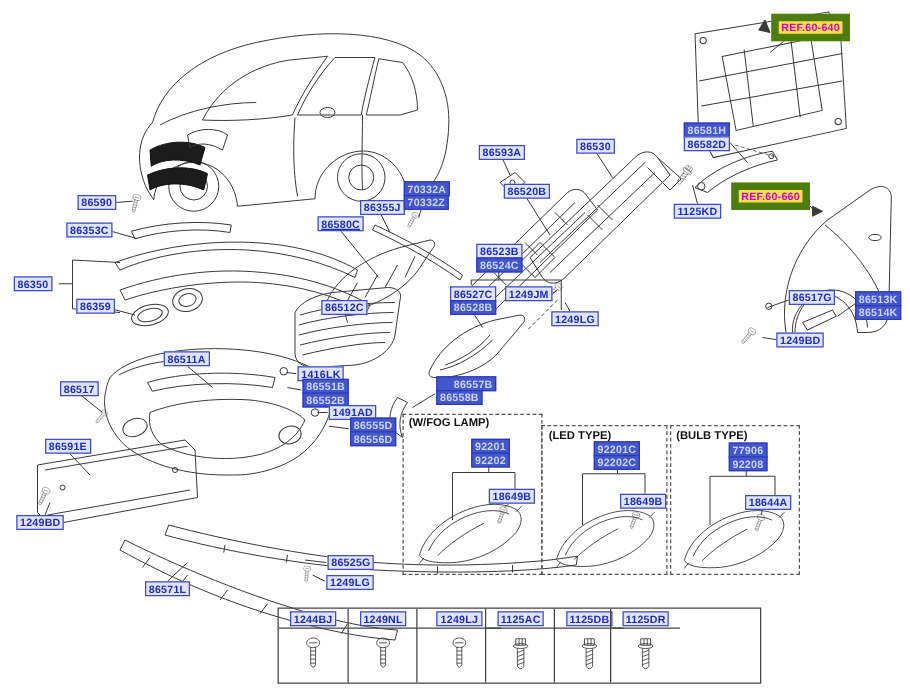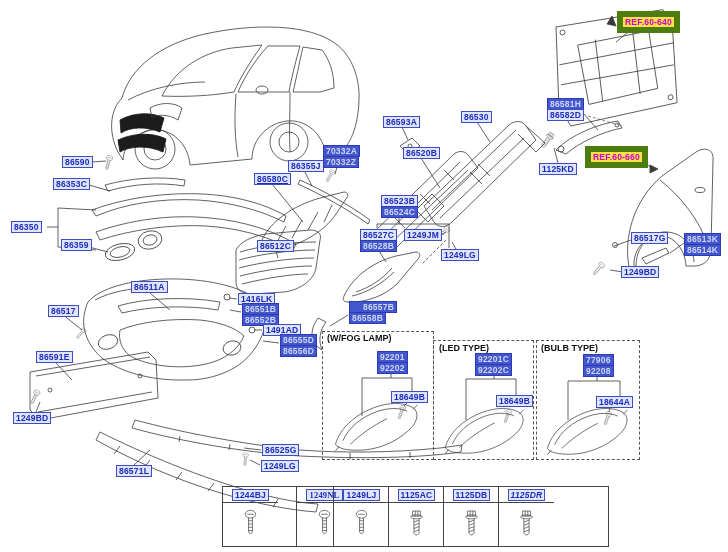--- a/index.html
+++ b/index.html
@@ -334,34 +334,34 @@
         </div>
         <div class="ficon">
           <svg width="13" height="34" viewBox="0 0 20 44">
             <ellipse cx="10" cy="7" rx="8" ry="6"></ellipse>
             <path d="M5,7 h10"></path>
             <path d="M7,12 L7,34 Q10,40 13,34 L13,12"></path>
             <path d="M7,17 h6 M7,22 h6 M7,27 h6 M7,32 h6"></path>
           </svg>
         </div>
       </div>
-      <div class="fcol" style="left: 73px; width: 55px; font-family: Liberation Serif, serif;">
+      <div class="fcol" style="left: 55px; width: 55px;">
         <div class="fhead">
           <span class="plabel" style="position: static;">1249NL</span>
         </div>
         <div class="ficon">
           <svg width="13" height="34" viewBox="0 0 20 44">
             <ellipse cx="10" cy="7" rx="8" ry="6"></ellipse>
             <path d="M5,7 h10"></path>
             <path d="M7,12 L7,34 Q10,40 13,34 L13,12"></path>
             <path d="M7,17 h6 M7,22 h6 M7,27 h6 M7,32 h6"></path>
           </svg>
         </div>
       </div>
-      <div class="fcol" style="left: 110px; width: 55px;">
+      <div class="fcol" style="left: 110px; width: 55px; padding-left: 12px;">
         <div class="fhead">
           <span class="plabel" style="position: static;">1249LJ</span>
         </div>
         <div class="ficon">
           <svg width="13" height="34" viewBox="0 0 20 44">
             <ellipse cx="10" cy="7" rx="8" ry="6"></ellipse>
             <path d="M5,7 h10"></path>
             <path d="M7,12 L7,34 Q10,40 13,34 L13,12"></path>
             <path d="M7,17 h6 M7,22 h6 M7,27 h6 M7,32 h6"></path>
           </svg>
@@ -388,21 +388,21 @@
         <div class="ficon">
           <svg width="13" height="34" viewBox="0 0 20 44">
             <path d="M4,2 h12 v8 h-12 z"></path>
             <path d="M8,2 v8 M12,2 v8"></path>
             <ellipse cx="10" cy="11" rx="9" ry="3"></ellipse>
             <path d="M6,14 L6,36 Q10,42 14,36 L14,14"></path>
             <path d="M6,19 l8,-3 M6,24 l8,-3 M6,29 l8,-3 M6,34 l8,-3"></path>
           </svg>
         </div>
       </div>
-      <div class="fcol" style="left: 275px; width: 55px; font-style: italic;">
+      <div class="fcol" style="left: 265px; width: 55px;">
         <div class="fhead">
           <span class="plabel" style="position: static;">1125DR</span>
         </div>
         <div class="ficon">
           <svg width="13" height="34" viewBox="0 0 20 44">
             <path d="M4,2 h12 v8 h-12 z"></path>
             <path d="M8,2 v8 M12,2 v8"></path>
             <ellipse cx="10" cy="11" rx="9" ry="3"></ellipse>
             <path d="M6,14 L6,36 Q10,42 14,36 L14,14"></path>
             <path d="M6,19 l8,-3 M6,24 l8,-3 M6,29 l8,-3 M6,34 l8,-3"></path>

